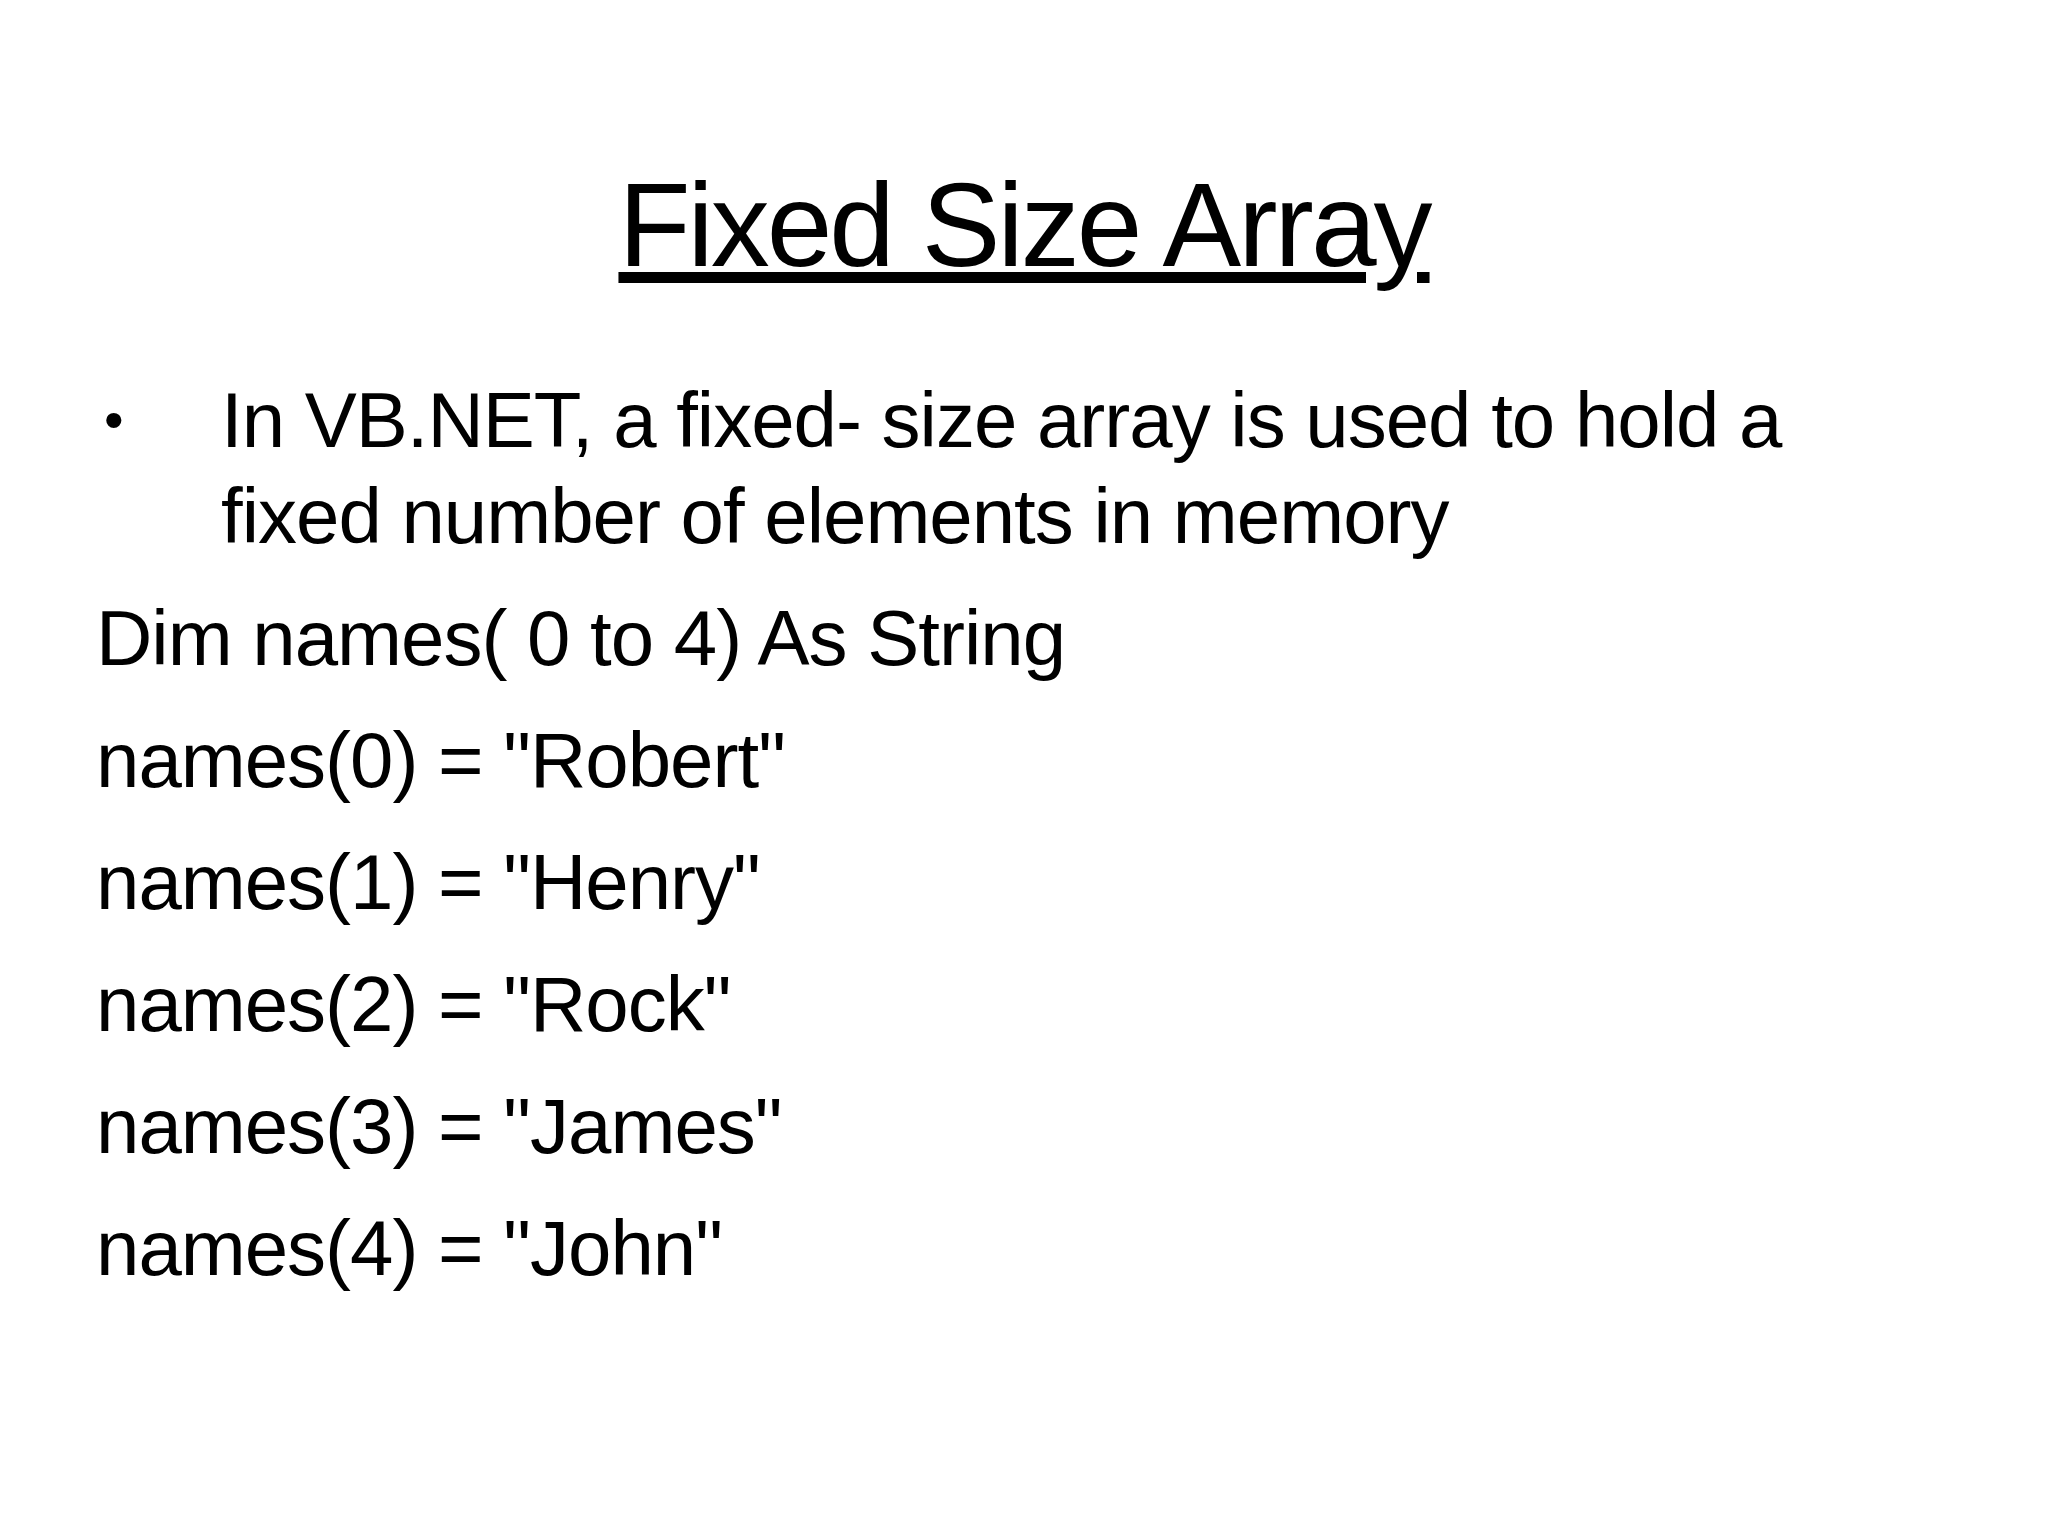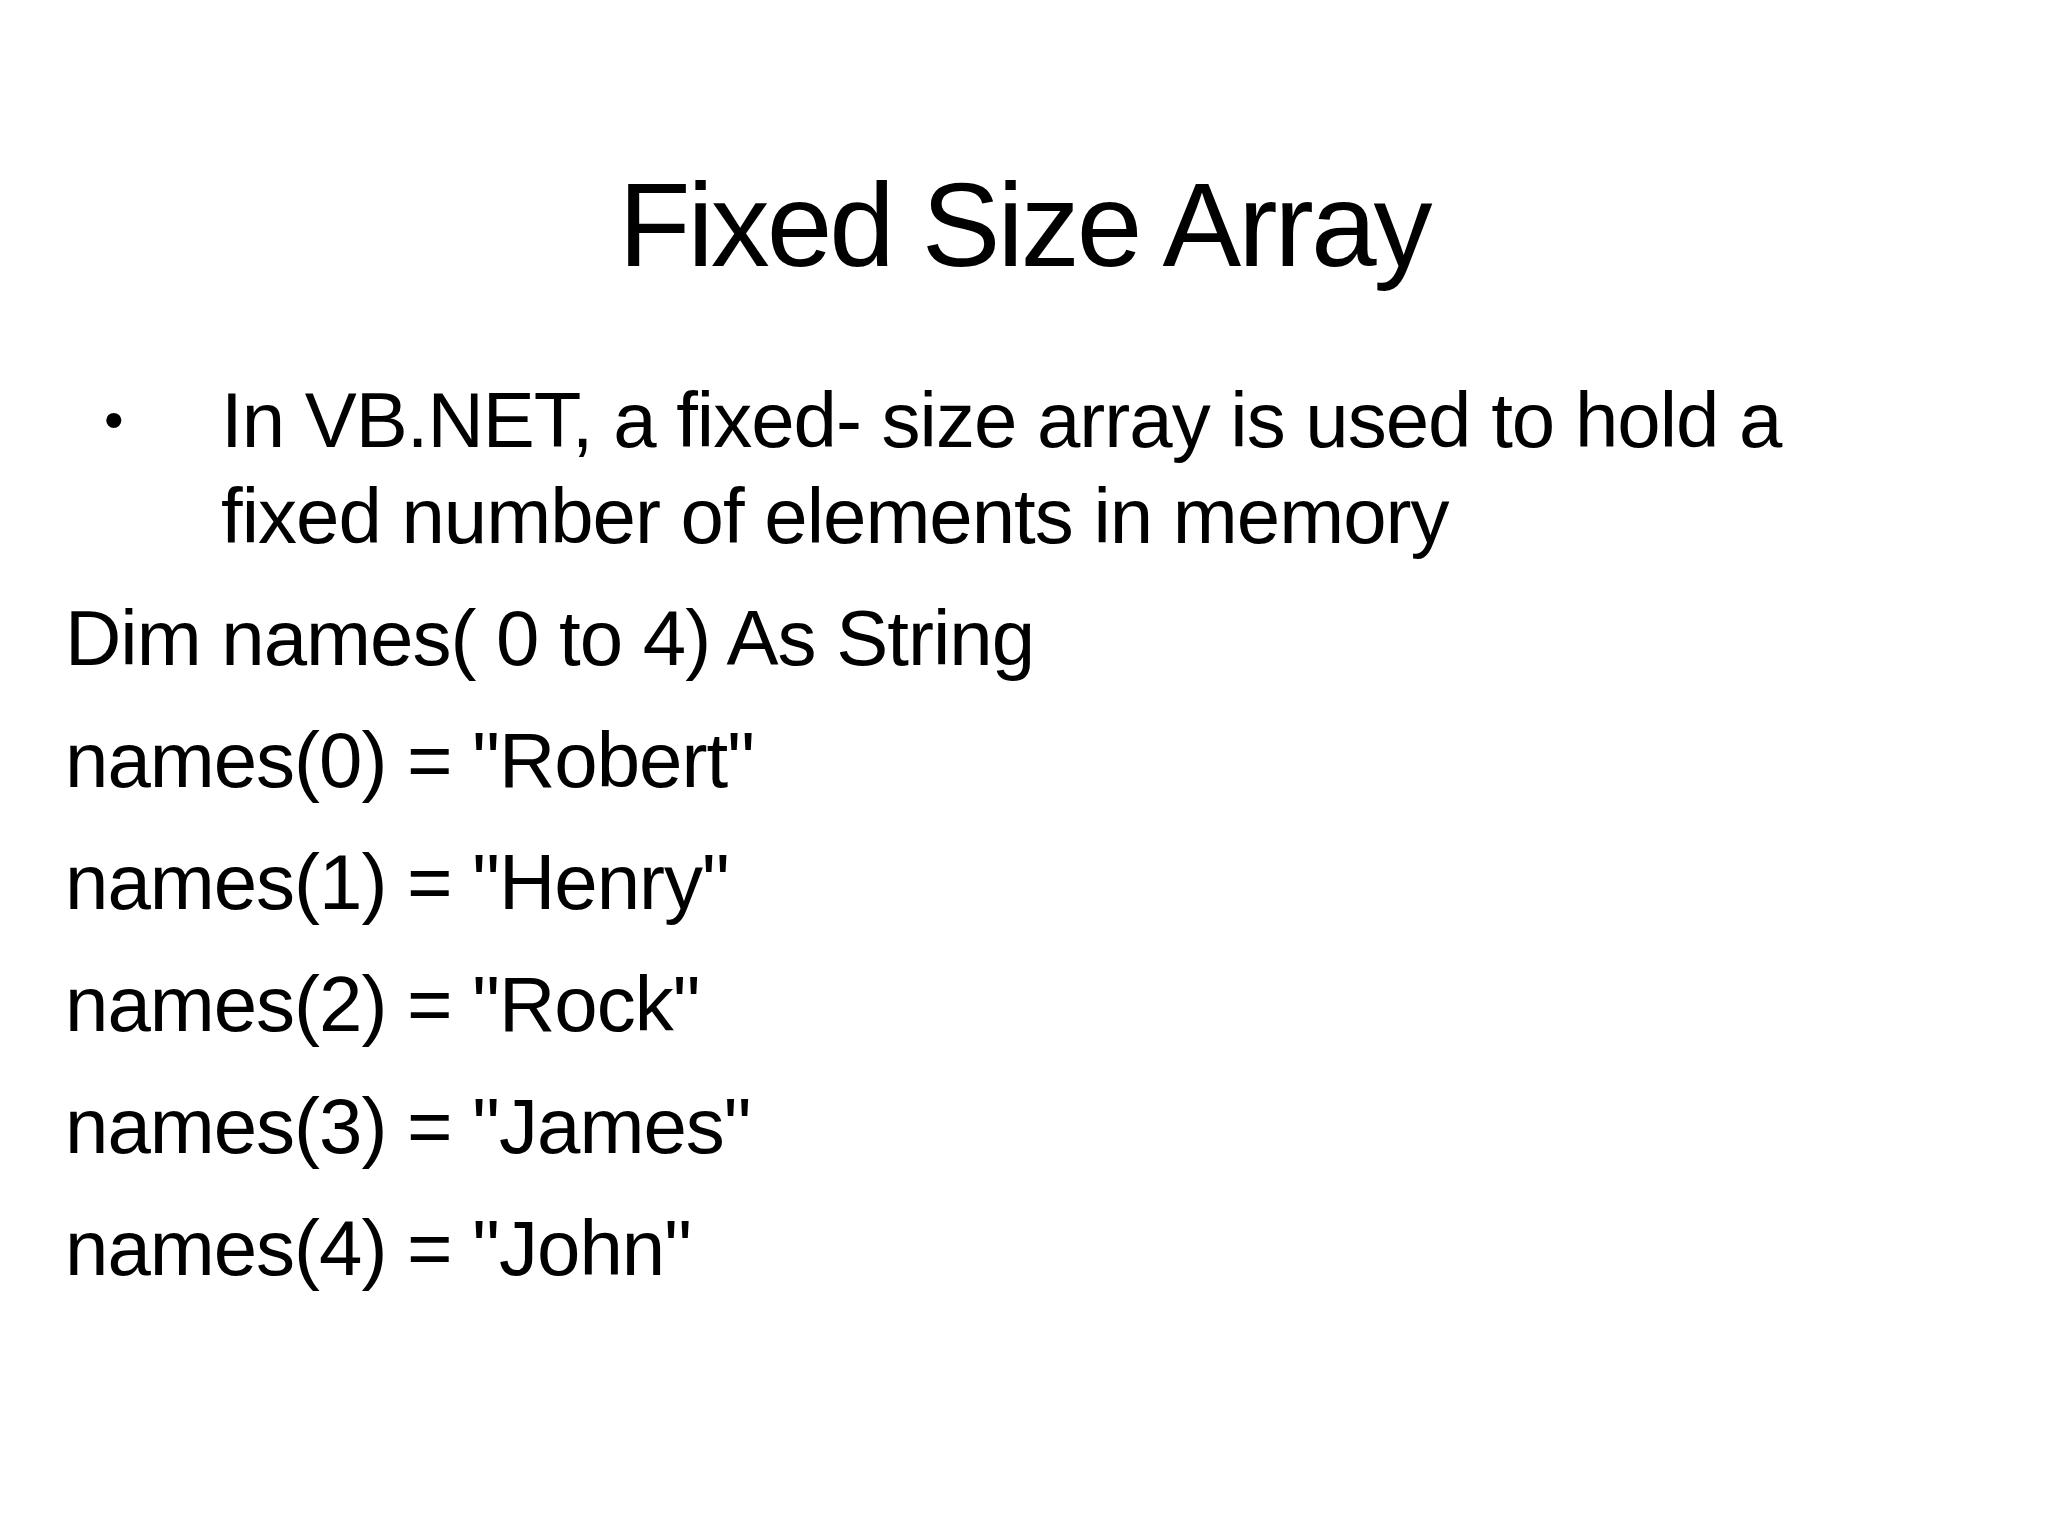--- a/index.html
+++ b/index.html
@@ -20,20 +20,21 @@
     position: absolute;
     top: 76px;
     left: 0;
     width: 100%;
     text-align: center;
     font-size: 118px;
     font-weight: 400;
     letter-spacing: -3px;
     line-height: 140px;
     white-space: nowrap;
+    text-decoration: underline;
   }
   .content {
     position: absolute;
     top: 372px;
     left: 0;
     right: 0;
   }
   .bullet-row {
     display: flex;
     align-items: flex-start;
@@ -50,21 +51,21 @@
     line-height: 96px;
     letter-spacing: -1px;
     white-space: pre-line;
     margin-left: 47px;
   }
   .code-block {
     margin: 0;
   }
   .code-line {
     margin: 26px 0 0 0;
-    padding-left: 65px;
+    padding-left: 96px;
     font-size: 78px;
     line-height: 96px;
     letter-spacing: -1px;
     white-space: nowrap;
   }
 </style>
 </head>
 <body>
 
 <div class="slide">

